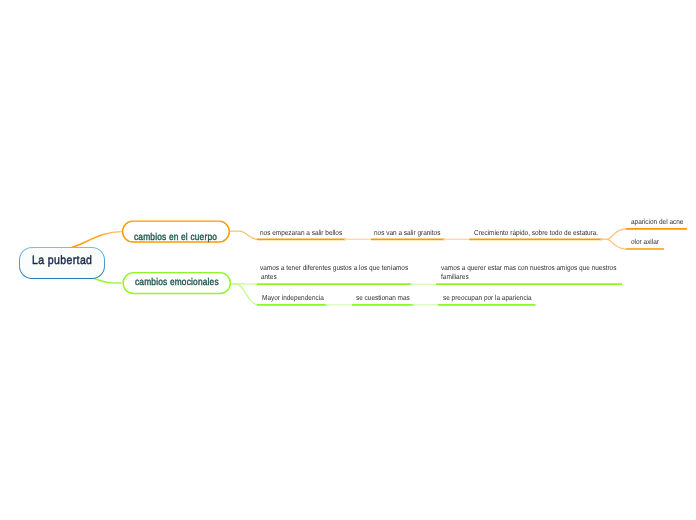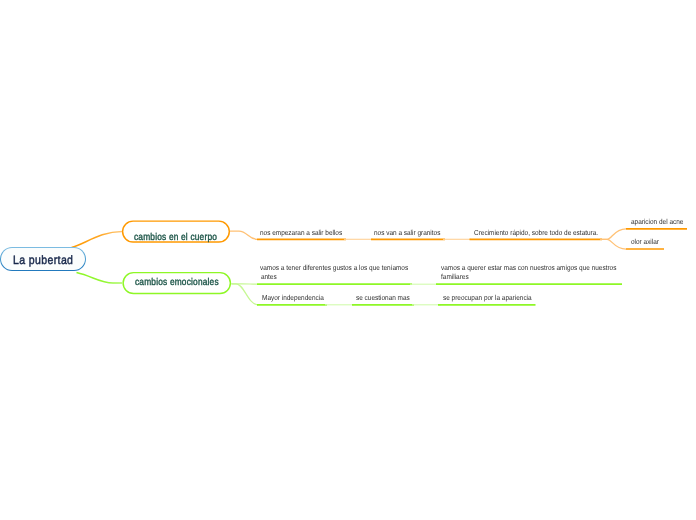--- a/index.html
+++ b/index.html
@@ -68,21 +68,21 @@
       <path d="M352,304.8 H414" stroke="#8ef726" stroke-width="1.7"></path>
       <path d="M412,304.8 H441" stroke="#d3fbb0" stroke-width="1.15"></path>
       <path d="M438,304.8 H535.5" stroke="#8ef726" stroke-width="1.7"></path>
     </g>
     <g>
       <rect x="122.6" y="221.1" width="106.7" height="20.9" rx="10.45" ry="10.45" fill="#ffffff" stroke="#ff9900" stroke-width="1.45"></rect>
       <rect x="123.1" y="272.6" width="107.3" height="20.9" rx="10.45" ry="10.45" fill="#ffffff" stroke="#8ef726" stroke-width="1.45"></rect>
     </g>
   </svg>
 
-  <div class="node root" style="left:0;top:247px;width:86px;height:24px;">
+  <div class="node root" style="left:19px;top:247px;width:86px;height:32px;">
     <div class="inner"></div>
     <span class="lbl" style="left:12.5px;top:5.8px;transform:scaleX(0.862);">La pubertad</span>
   </div>
 
   <div class="node topic" style="left:121.9px;top:227px;width:108px;height:30px;">
     <span class="lbl" style="left:12.4px;top:5.3px;transform:scaleX(0.845);">cambios en el cuerpo</span>
   </div>
 
   <div class="node topic green" style="left:122.4px;top:271.8px;width:108.7px;height:32px;">
     <span class="lbl" style="left:12.8px;top:5.6px;transform:scaleX(0.845);">cambios emocionales</span>

